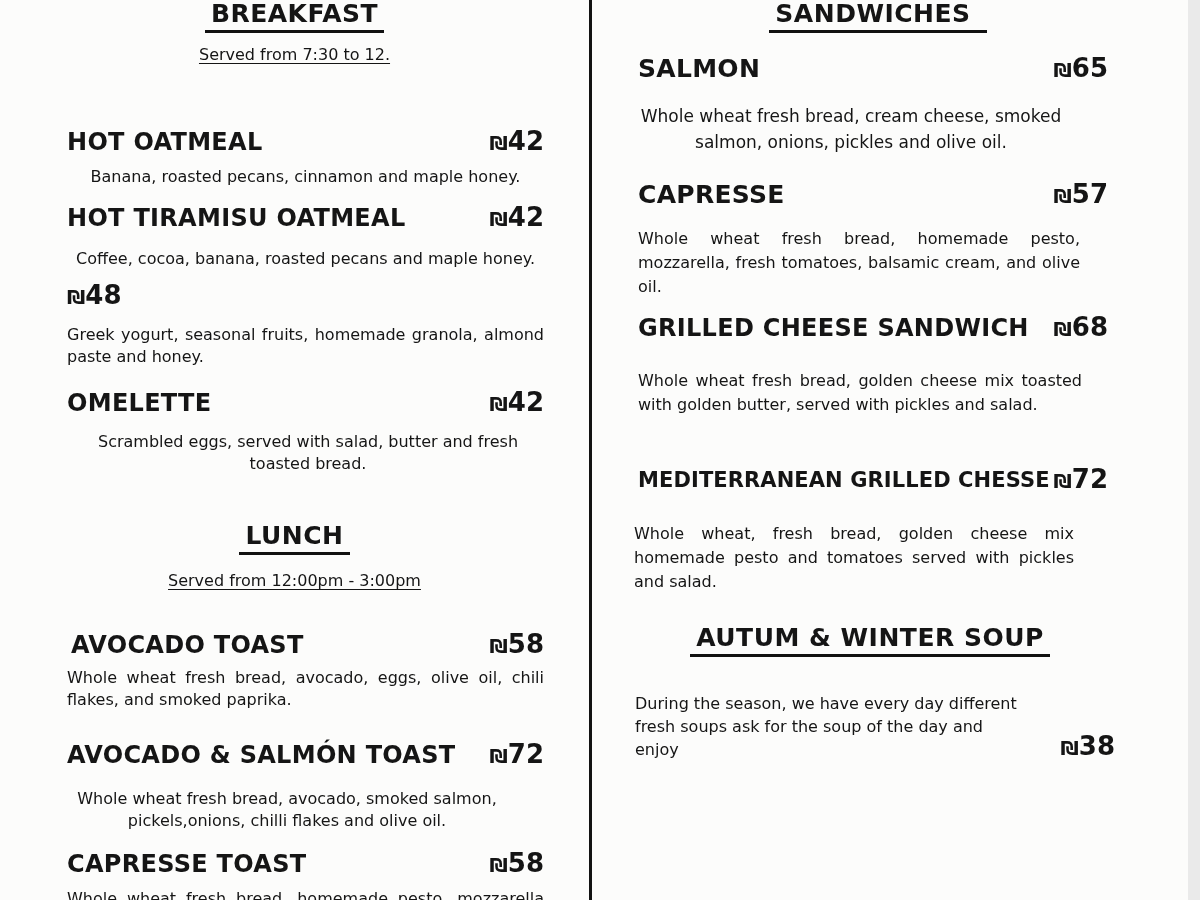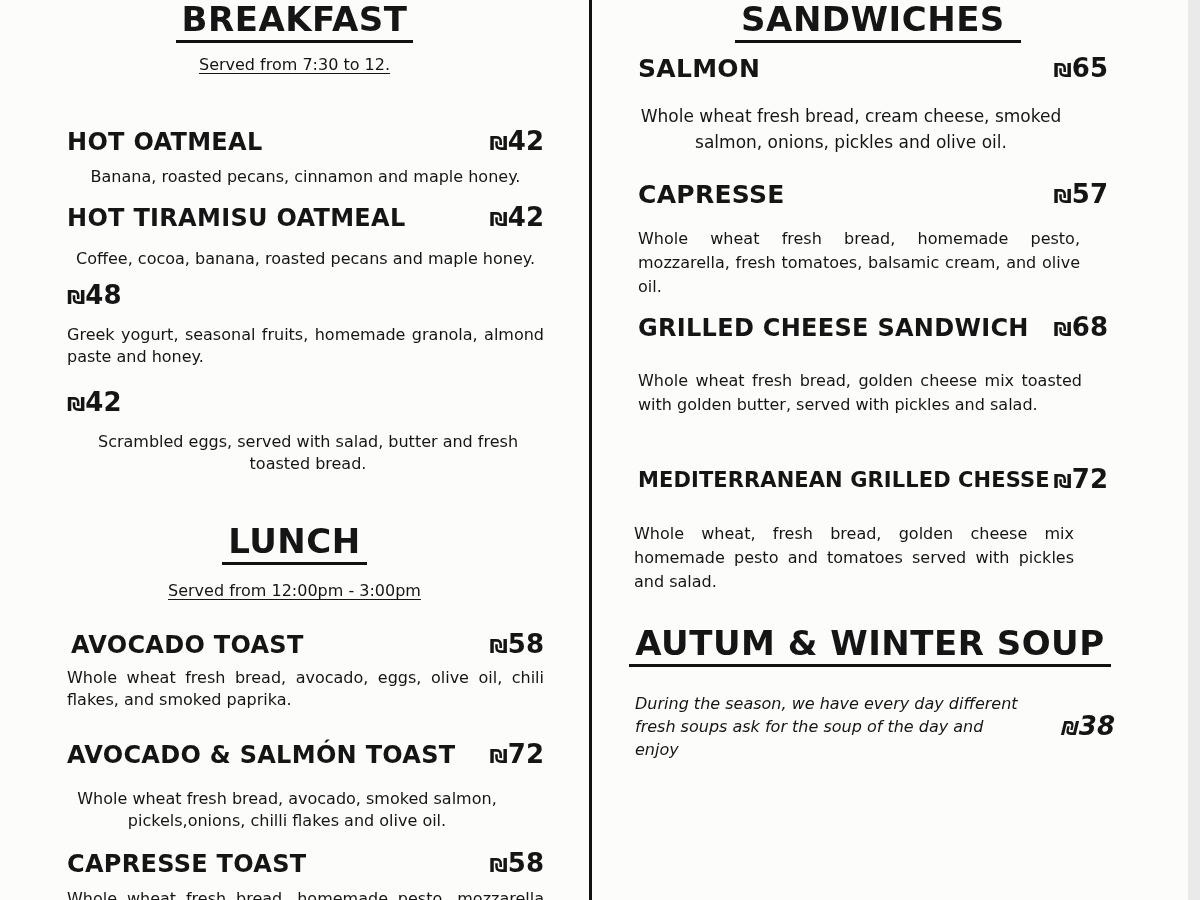--- a/index.html
+++ b/index.html
@@ -10,37 +10,37 @@
   }
   .divider { position:absolute; left:589px; top:0; width:3px; height:900px; background:#121212; }
   .edge-strip { position:absolute; right:0; top:0; width:12px; height:900px; background:#eaeaea; }
 
   .col { position:absolute; top:0; height:900px; overflow:hidden; }
   .col-left  { left:0;   width:589px; }
   .col-right { left:592px; width:600px; }
 
   .section-header { position:absolute; text-align:center; }
   .sec-title {
-    display:inline-block; font-weight:bold; font-size:34px; letter-spacing:.5px;
+    display:inline-block; font-weight:bold; font-size:25px; letter-spacing:.5px;
     line-height:1.12; border-bottom:3px solid #111; padding:0 6px 2px;
   }
   .sec-sub { margin-top:12px; font-size:16px; text-decoration:underline; text-underline-offset:3px; }
 
   .item { position:absolute; }
   .item-row { display:flex; justify-content:space-between; align-items:center; }
   .item-name { font-weight:bold; font-size:24px; letter-spacing:.3px; line-height:30px; }
   .item-name.sm { font-size:21px; letter-spacing:.1px; }
   .item-price { font-weight:bold; font-size:26px; line-height:30px; white-space:nowrap; }
   .shekel { font-size:.78em; }
   .item-desc { margin:8px 0 0; font-size:16px; line-height:22px;text-align:center; }
   .col-right .item-desc { line-height:24px; }
   .just { text-align:justify; }
   .just-all { text-align:justify; text-align-last:justify; }
 
-  .soup-body { position:absolute; display:flex; align-items:center;font-style:italic; }
+  .soup-body { position:absolute; display:flex; align-items:flex-end; }
   .soup-desc { font-size:16px; line-height:23px; }
   .soup-price { margin-left:auto; font-weight:bold; font-size:26px; line-height:26px; white-space:nowrap; }
 </style>
 </head>
 <body>
 
 <div class="col col-left">
 
   <div class="section-header" style="top:0; left:0; width:589px;">
     <div><span class="sec-title">BREAKFAST</span></div>
@@ -65,20 +65,21 @@
 
   <div class="item" style="top:280px; left:67px; width:477px;">
     <div class="item-row">
       <span class="item-price"><span class="shekel">₪</span><span>48</span></span>
     </div>
     <p class="item-desc just" style="margin-top:12px;">Greek yogurt, seasonal fruits, homemade granola, almond paste and honey.</p>
   </div>
 
   <div class="item" style="top:387px; left:67px; width:477px;">
     <div class="item-row">
+      <span class="item-name">OMELETTE</span>
       <span class="item-price"><span class="shekel">₪</span><span>42</span></span>
     </div>
     <p class="item-desc" style="margin-top:12px; padding-left:5px;">Scrambled eggs, served with salad, butter and fresh toasted bread.</p>
   </div>
 
   <div class="section-header" style="top:522px; left:0; width:589px;">
     <div><span class="sec-title">LUNCH</span></div>
     <div class="sec-sub" style="margin-top:16px;">Served from 12:00pm - 3:00pm</div>
   </div>
 

